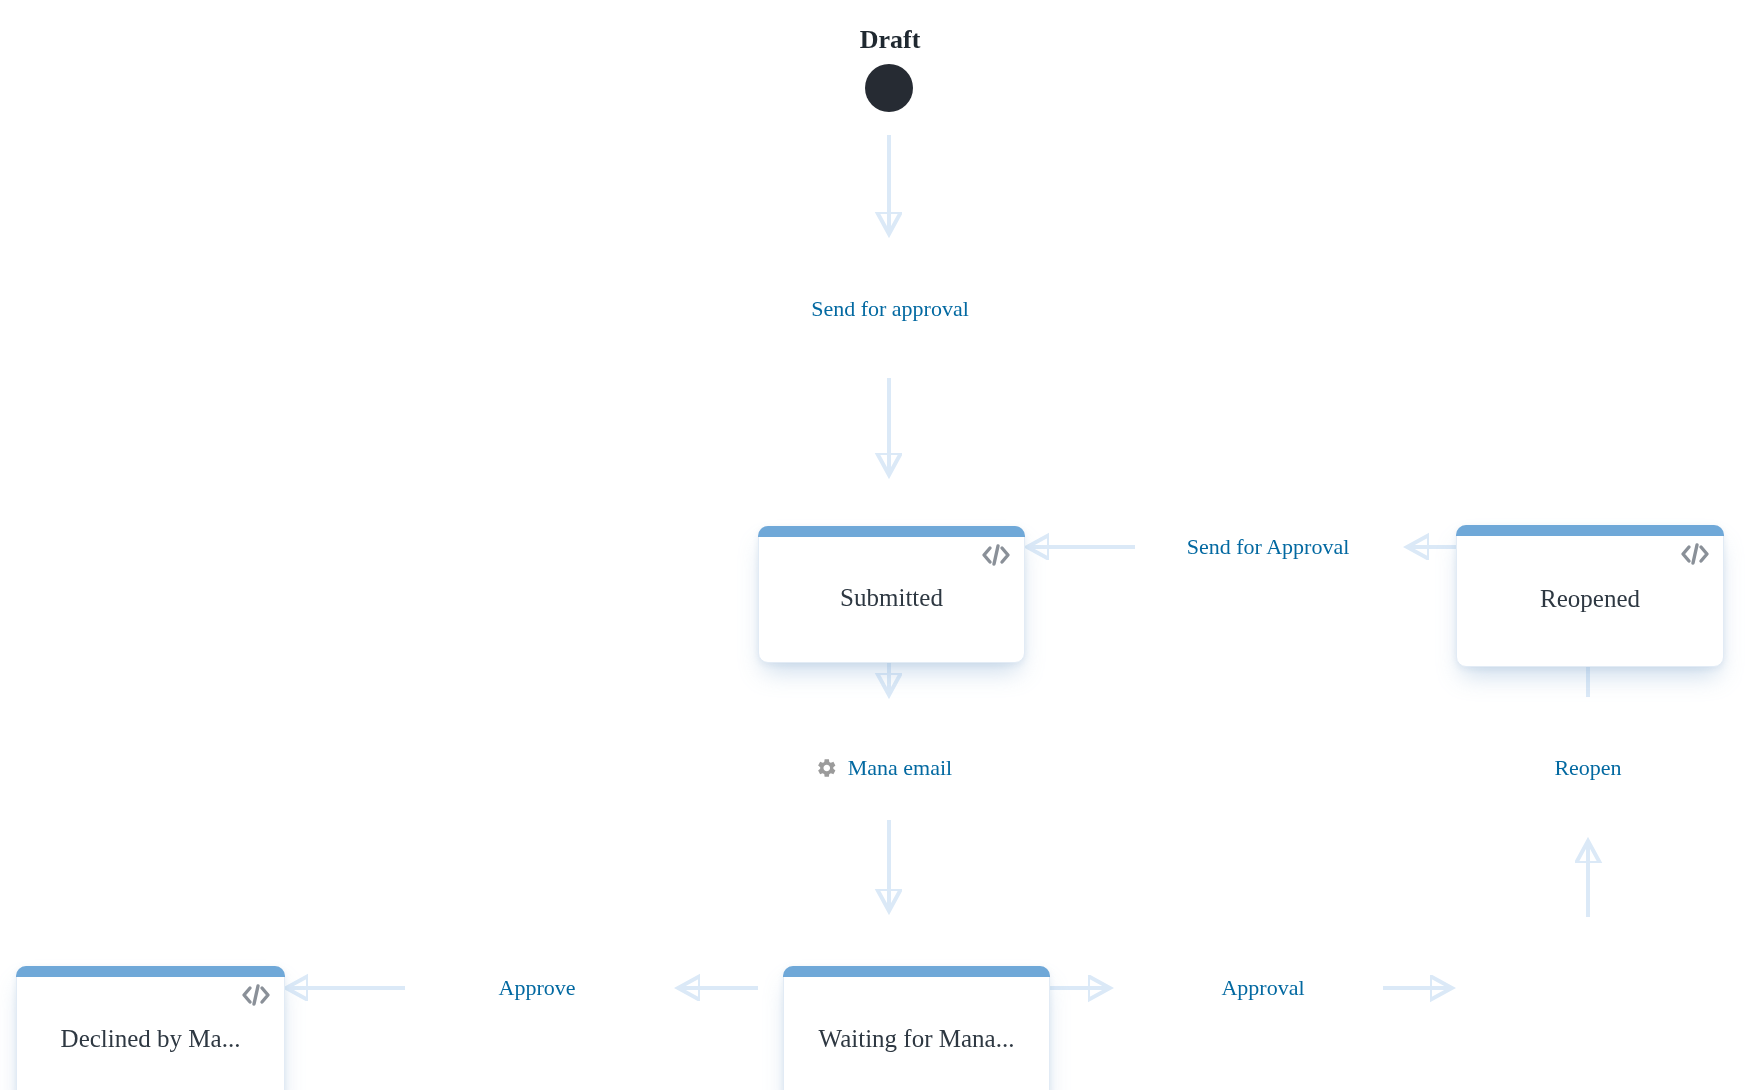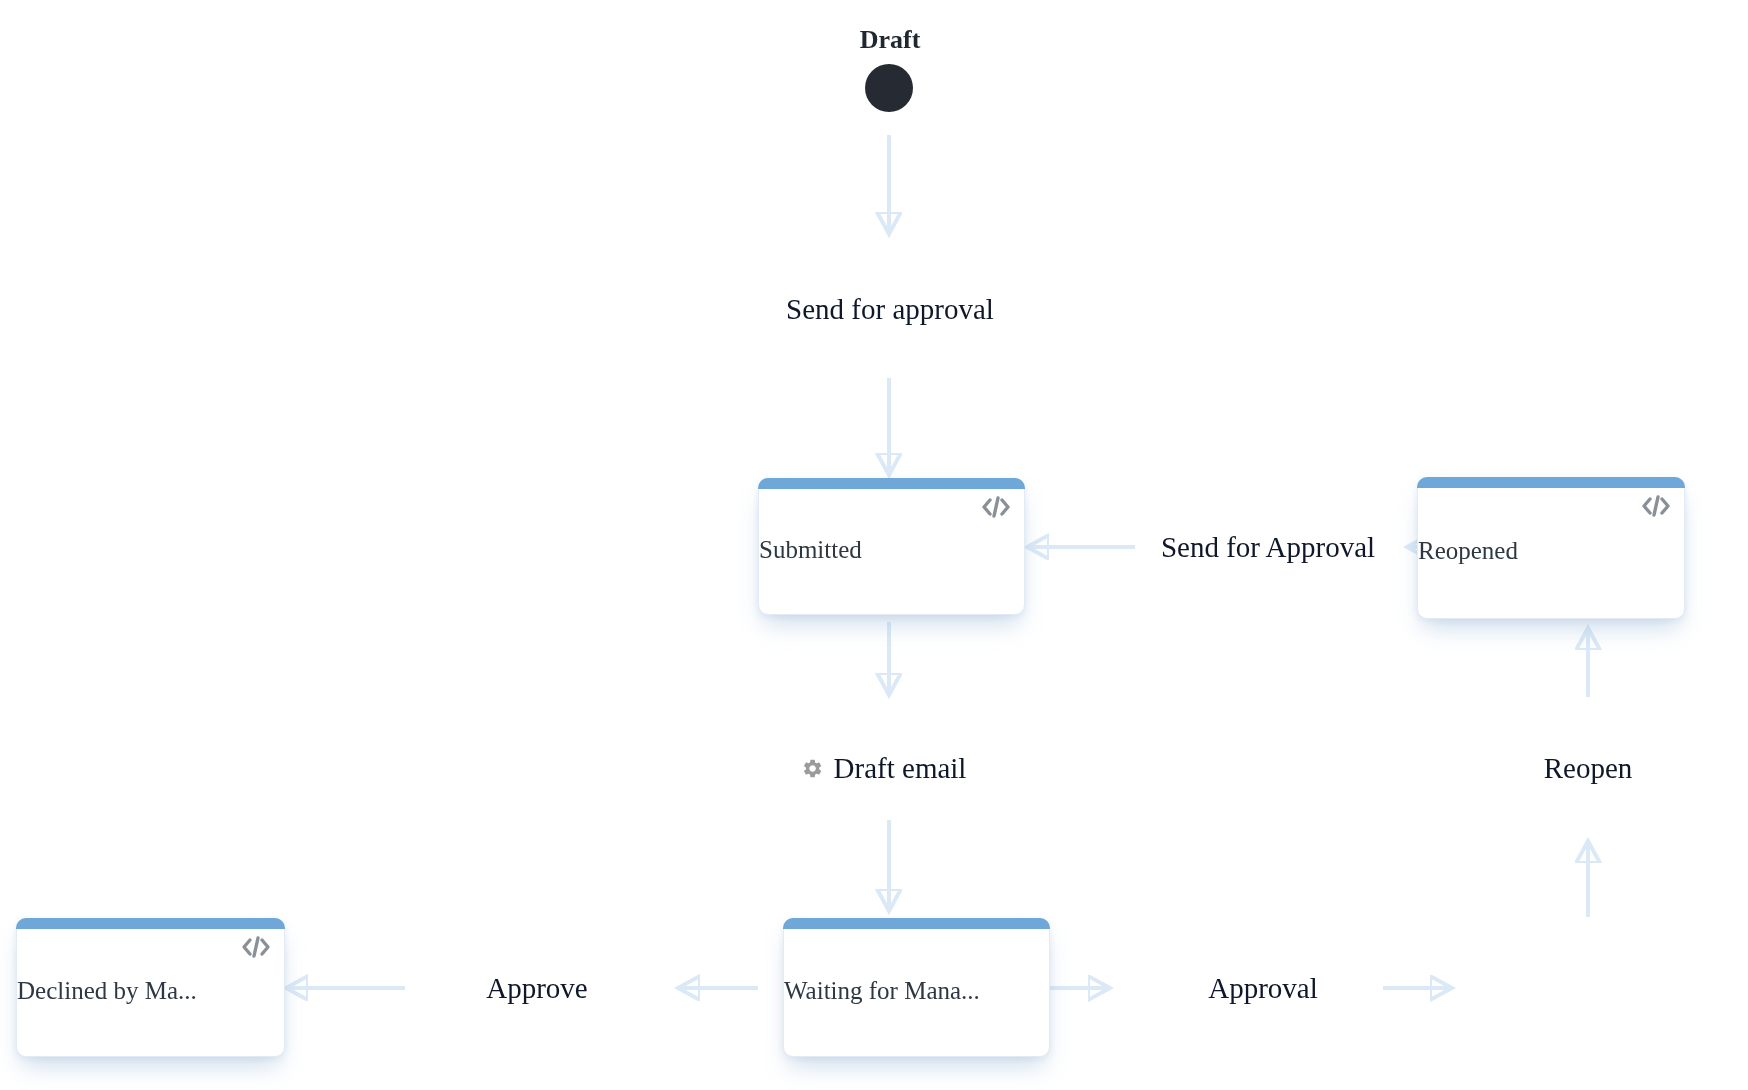--- a/index.html
+++ b/index.html
@@ -22,36 +22,36 @@
     position:absolute;transform:translate(-50%,-50%);
     width:48px;height:48px;border-radius:50%;
     background:#262b33;
   }
   .state{
     position:absolute;
     background:#ffffff;
     border:1px solid #e2ebf5;
     border-radius:10px;
     box-shadow:0 2px 6px rgba(150,180,210,.18), 0 14px 24px -6px rgba(140,175,210,.45);
-    display:flex;align-items:center;
+    display:flex;align-items:center;justify-content:center;margin-top:48px;
   }
   .state .bar{
     position:absolute;left:-1px;top:-1px;right:-1px;height:11px;
     background:#6fa8d8;border-radius:10px 10px 0 0;
   }
   .state .state-label{
     font-size:25px;color:#2e3842;white-space:nowrap;
     padding-top:6px;
   }
   .state .code-ic{
     position:absolute;top:17px;right:13px;width:30px;height:22px;
   }
   .tlabel{
     position:absolute;transform:translate(-50%,-50%);
-    font-size:29px;color:#0f172a;white-space:nowrap;
+    font-size:22px;color:#0369a1;white-space:nowrap;
     display:flex;align-items:center;gap:10px;
   }
   .gear-ic{display:inline-flex;width:22px;height:22px;}
 </style>
 </head>
 <body>
 
 <div id="canvas">
 
   <svg id="edges">
@@ -82,21 +82,21 @@
     <span class="code-ic">
       <svg viewBox="0 0 30 22" width="30" height="22" fill="none" stroke="#8a9098" stroke-width="3.4" stroke-linecap="round" stroke-linejoin="round">
         <polyline points="9,4 3,11 9,18"></polyline>
           <polyline points="21,4 27,11 21,18"></polyline>
           <line x1="17" y1="2" x2="13" y2="20"></line>
       </svg>
     </span>
     <div class="state-label">Submitted</div>
   </div>
 
-  <div class="state" style="left:1417px;top:477px;width:266px;height:140px">
+  <div class="state" style="left:1456px;top:477px;width:266px;height:140px">
     <div class="bar"></div>
     <span class="code-ic">
       <svg viewBox="0 0 30 22" width="30" height="22" fill="none" stroke="#8a9098" stroke-width="3.4" stroke-linecap="round" stroke-linejoin="round">
         <polyline points="9,4 3,11 9,18"></polyline>
           <polyline points="21,4 27,11 21,18"></polyline>
           <line x1="17" y1="2" x2="13" y2="20"></line>
       </svg>
     </span>
     <div class="state-label">Reopened</div>
   </div>
@@ -126,21 +126,21 @@
   <div class="tlabel" style="left:1268px;top:547px">
     <span>Send for Approval</span>
   </div>
 
   <div class="tlabel" style="left:884px;top:768px">
     <span class="gear-ic">
       <svg viewBox="0 0 24 24" width="22" height="22" fill="#9b9b9b">
         <path d="M19.14,12.94c0.04-0.3,0.06-0.61,0.06-0.94c0-0.32-0.02-0.64-0.07-0.94l2.03-1.58c0.18-0.14,0.23-0.41,0.12-0.61 l-1.92-3.32c-0.12-0.22-0.37-0.29-0.59-0.22l-2.39,0.96c-0.5-0.38-1.03-0.7-1.62-0.94L14.4,2.81c-0.04-0.24-0.24-0.41-0.48-0.41 h-3.84c-0.24,0-0.43,0.17-0.47,0.41L9.25,5.35C8.66,5.59,8.12,5.92,7.63,6.29L5.24,5.33c-0.22-0.08-0.47,0-0.59,0.22L2.74,8.87 C2.62,9.08,2.66,9.34,2.86,9.48l2.03,1.58C4.84,11.36,4.8,11.69,4.8,12s0.02,0.64,0.07,0.94l-2.03,1.58 c-0.18,0.14-0.23,0.41-0.12,0.61l1.92,3.32c0.12,0.22,0.37,0.29,0.59,0.22l2.39-0.96c0.5,0.38,1.03,0.7,1.62,0.94l0.36,2.54 c0.05,0.24,0.24,0.41,0.48,0.41h3.84c0.24,0,0.44-0.17,0.47-0.41l0.36-2.54c0.59-0.24,1.13-0.56,1.62-0.94l2.39,0.96 c0.22,0.08,0.47,0,0.59-0.22l1.92-3.32c0.12-0.22,0.07-0.47-0.12-0.61L19.14,12.94z M12,15.6c-1.98,0-3.6-1.62-3.6-3.6 s1.62-3.6,3.6-3.6s3.6,1.62,3.6,3.6S13.98,15.6,12,15.6z"></path>
       </svg>
     </span>
-    <span>Draft email</span>
+    <span>Mana email</span>
   </div>
 
   <div class="tlabel" style="left:537px;top:988px">
     <span>Approve</span>
   </div>
 
   <div class="tlabel" style="left:1263px;top:988px">
     <span>Approval</span>
   </div>
 

